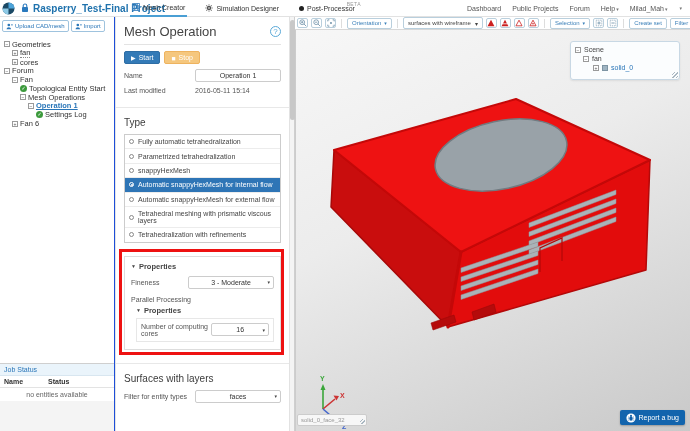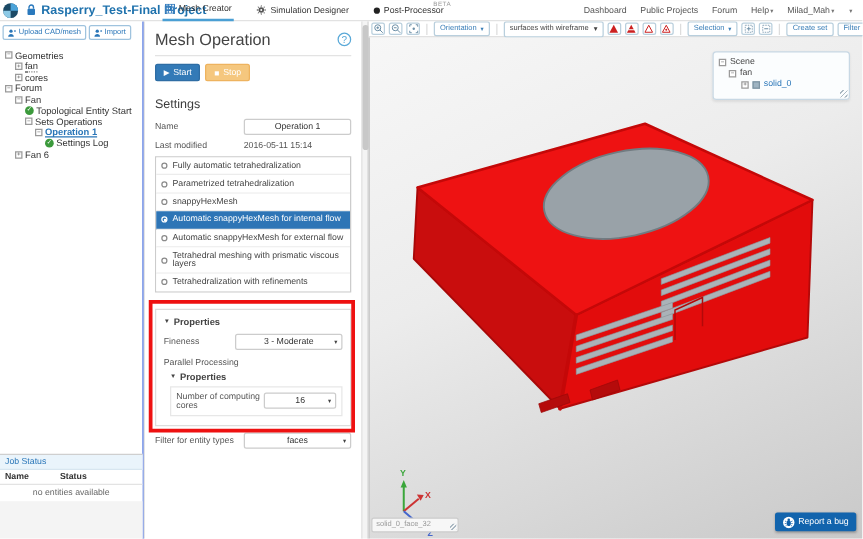--- a/index.html
+++ b/index.html
@@ -214,21 +214,21 @@
       <div class="trow d1">
           <span class="exp">−</span>
           <span>Fan</span>
         </div>
       <div class="trow d2">
           <span class="chk">✓</span>
           <span>Topological Entity Start</span>
         </div>
       <div class="trow d2">
           <span class="exp">−</span>
-          <span>Sets Operations</span>
+          <span>Mesh Operations</span>
         </div>
       <div class="trow d3">
           <span class="exp">−</span>
           <span class="sel-link">Operation 1</span>
         </div>
       <div class="trow d4">
           <span class="chk">✓</span>
           <span>Settings Log</span>
         </div>
       <div class="trow d1">
@@ -258,31 +258,31 @@
       <button class="btn btn-start">
         <span class="ico-play">▶</span>
           <span>Start</span>
       </button>
       <button class="btn btn-stop">
         <span class="ico-stop">◼</span>
           <span>Stop</span>
       </button>
     </div>
 
-    <div class="sec">Settings</div>
 
     <div class="frow">
       <span>Name</span>
       <input class="inp" type="text" value="Operation 1" style="">
     </div>
     <div class="frow">
       <span>Last modified</span>
       <span class="static-val">2016-05-11 15:14</span>
     </div>
 
+    <div class="sec line">Type</div>
 
     <div class="tlist">
       <div class="topt">
           <span class="radio"></span>
           <span>Fully automatic tetrahedralization</span>
         </div>
       <div class="topt">
           <span class="radio"></span>
           <span>Parametrized tetrahedralization</span>
         </div>
@@ -332,20 +332,21 @@
             <span>Number of computing cores</span>
             <span class="fsel" style="width:70px">
                 <span>16</span>
                 <span class="caret">▾</span>
               </span>
           </div>
         </div>
       </div>
     </div>
 
+    <div class="sec line">Surfaces with layers</div>
 
     <div class="frow">
       <span>Filter for entity types</span>
       <span class="fsel">
           <span>faces</span>
           <span class="caret">▾</span>
         </span>
     </div>
 
   </div>

